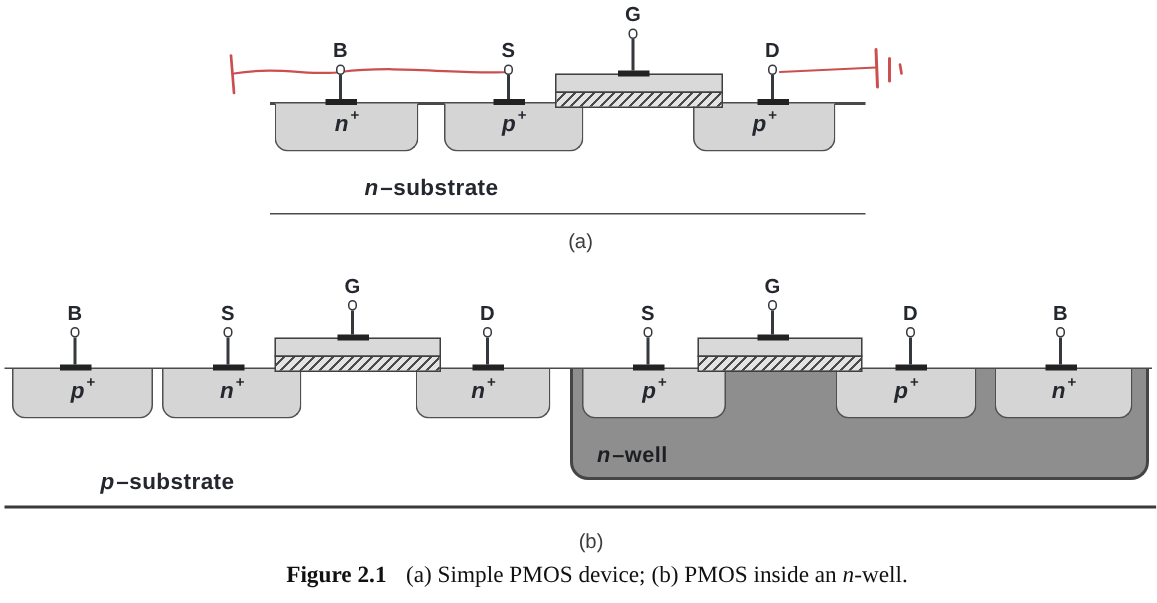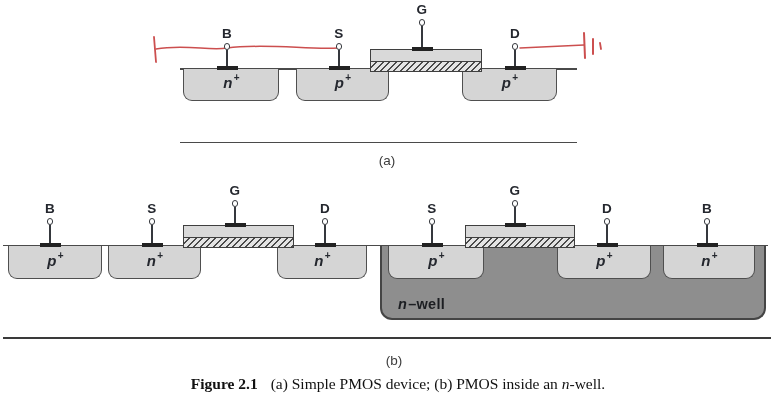--- a/index.html
+++ b/index.html
@@ -139,20 +139,23 @@
     <div class="t-stem"></div>
     <div class="t-bar"></div>
   </div>
   <div class="term" style="left:493px;top:27px;height:43px;">
     <div class="t-label">D</div>
     <div class="t-circle"></div>
     <div class="t-stem"></div>
     <div class="t-bar"></div>
   </div>
 
+  <div class="zone-label" style="left:243px;top:118px;">
+    <i>n</i><span>–substrate</span>
+  </div>
   <div class="sublabel" style="top:154px;width:774px;">(a)</div>
 
   <div class="nwell" style="left:380px;top:246px;width:382px;height:72px;"></div>
 
   <div class="hline" style="left:3px;top:244.5px;width:765px;height:1.8px;z-index:2;"></div>
 
   <div class="hline" style="left:3px;top:337px;width:768px;height:2.4px;background:#3a3a3a;"></div>
 
   <div class="region" style="left:8px;top:246px;width:92px;height:32px;">
     <span class="region-label"><i>p</i><sup>+</sup></span>
@@ -225,19 +228,22 @@
   <div class="term" style="left:685px;top:202px;height:45px;">
     <div class="t-label">B</div>
     <div class="t-circle"></div>
     <div class="t-stem"></div>
     <div class="t-bar"></div>
   </div>
 
   <div class="zone-label" style="left:398px;top:297px;font-size:14.5px;color:#1c1e22;">
     <i>n</i><span>–well</span>
   </div>
+  <div class="zone-label" style="left:67px;top:314px;">
+    <i>p</i><span>–substrate</span>
+  </div>
   <div class="sublabel" style="top:354px;width:788px;">(b)</div>
 
   <div class="caption">
     <b>Figure 2.1</b><span>(a) Simple PMOS device; (b) PMOS inside an </span><i>n</i><span>-well.</span>
   </div>
 
 </div>
 
 </body></html>

